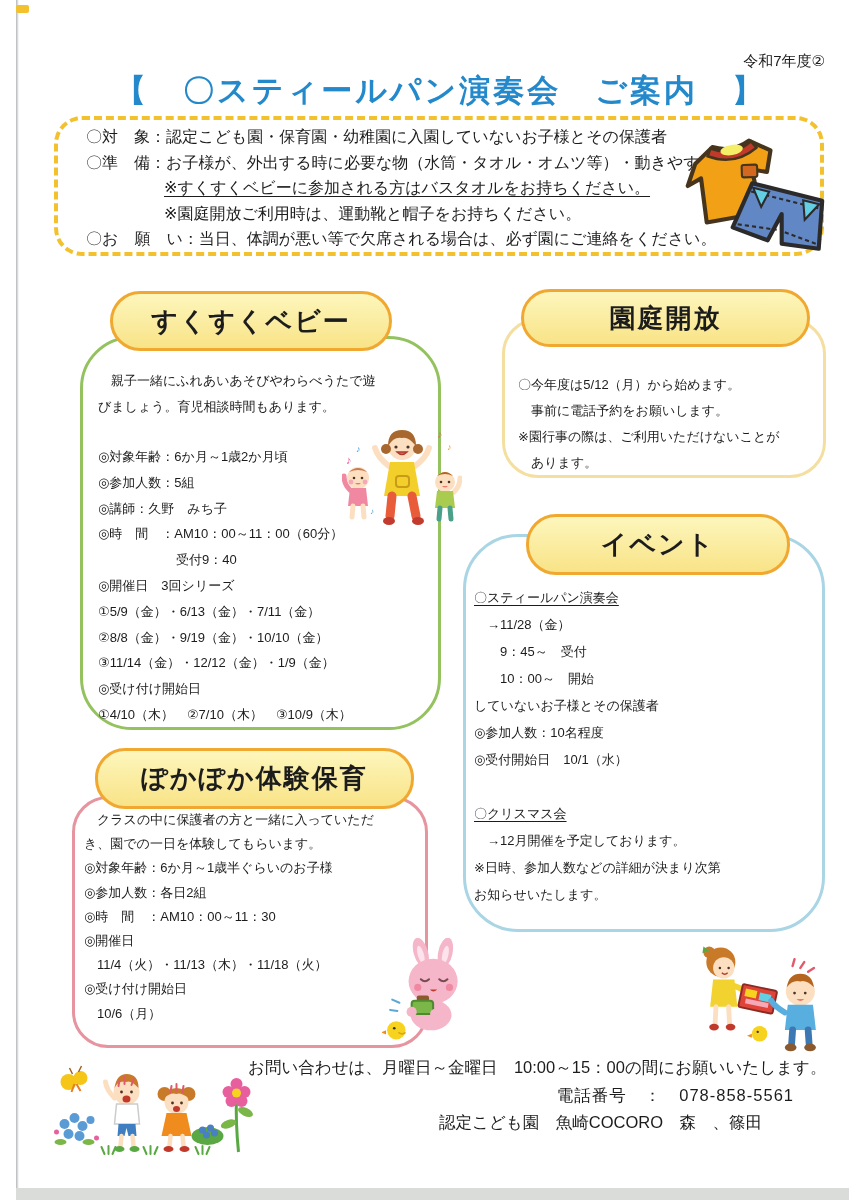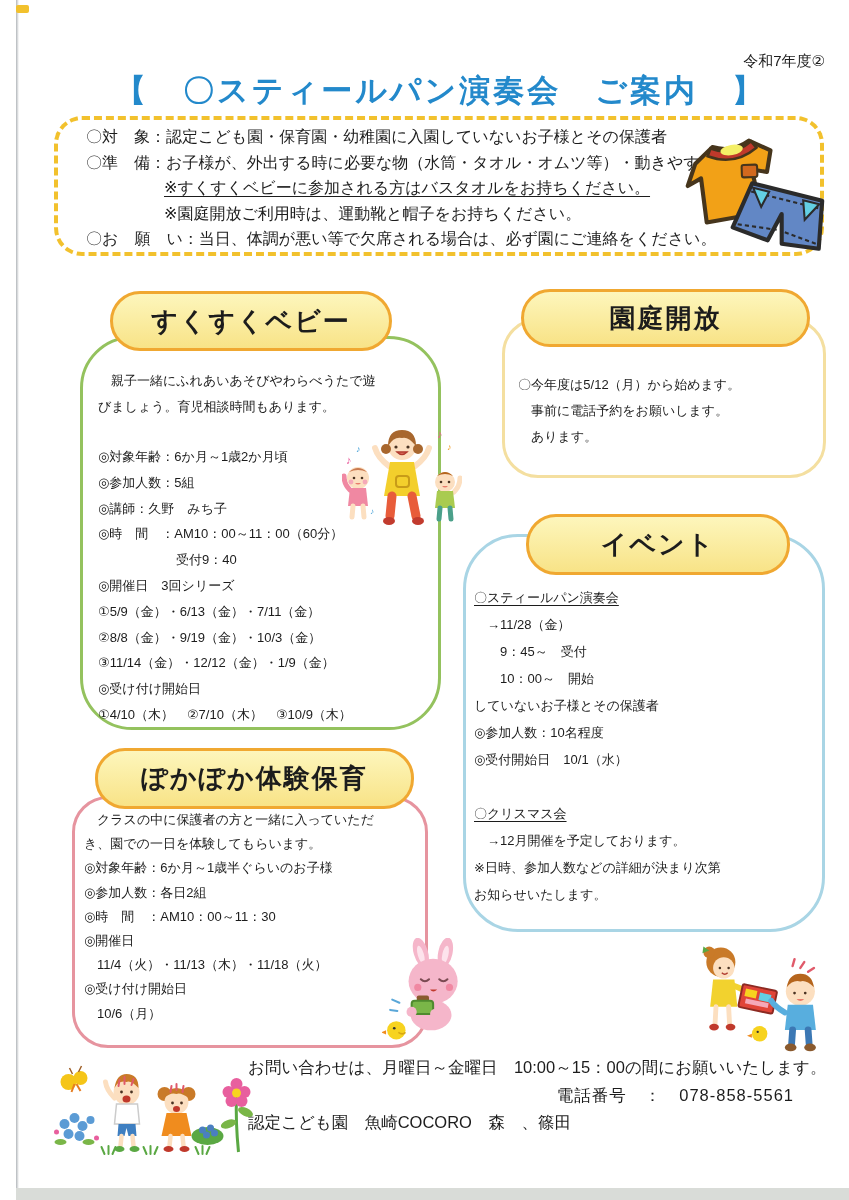--- a/index.html
+++ b/index.html
@@ -37,21 +37,21 @@
     background:linear-gradient(180deg,var(--pill-fill-light,#fdf6bc),var(--pill-fill-dark,#f8e387));
     border:3.5px solid var(--pill-border,#f0a831);border-radius:30px;
     font-size:26px;font-weight:700;letter-spacing:2px;z-index:3;
   }
   .body-text{position:absolute;font-size:13px;line-height:26px;z-index:2;}
   .illus{position:absolute;z-index:4;}
   .gap{height:27px;}
   
   .footer{position:absolute;left:232px;top:1054px;width:576px;font-size:16.5px;line-height:27.5px;}
   .ta-r30{text-align:right;padding-right:30px;letter-spacing:1px;}
-  .ta-r62{text-align:left;padding-right:62px;}
+  .ta-r62{text-align:right;padding-right:62px;}
 </style>
 </head>
 <body>
 
 <div class="page">
 
   <div class="edge-left"></div>
   <div class="edge-bottom"></div>
   <div class="corner-mark"></div>
 
@@ -93,21 +93,21 @@
     <div class="ln">びましょう。育児相談時間もあります。</div>
   </div>
   <div class="body-text" style="left:82px;top:444px;line-height:25.8px;">
     <div class="ln">◎対象年齢：6か月～1歳2か月頃</div>
     <div class="ln">◎参加人数：5組</div>
     <div class="ln">◎講師：久野　みち子</div>
     <div class="ln">◎時　間　：AM10：00～11：00（60分）</div>
     <div class="ln">　　　　　　受付9：40</div>
     <div class="ln">◎開催日　3回シリーズ</div>
     <div class="ln">①5/9（金）・6/13（金）・7/11（金）</div>
-    <div class="ln">②8/8（金）・9/19（金）・10/3（金）</div>
+    <div class="ln">②8/8（金）・9/19（金）・10/10（金）</div>
     <div class="ln">③11/14（金）・12/12（金）・1/9（金）</div>
     <div class="ln">◎受け付け開始日</div>
     <div class="ln">①4/10（木）　②7/10（木）　③10/9（木）</div>
   </div>
 
   <div class="illus" style="left:326px;top:424px;width:120px;height:110px;">
     <svg width="120" height="110" viewBox="0 0 120 110">
       <text x="4" y="40" font-size="11" fill="#e85a9b">♪</text>
       <text x="14" y="28" font-size="9" fill="#4aa3d8">♪</text>
       <text x="95" y="14" font-size="11" fill="#e8638c">♪</text>
@@ -152,20 +152,21 @@
       <path d="M98 84 L97 95" stroke="#4ba08a" stroke-width="5" stroke-linecap="round"></path>
       <path d="M108 84 L109 95" stroke="#4ba08a" stroke-width="5" stroke-linecap="round"></path>
     </svg>
   </div>
 
   <div class="sec-box box-cream" style="left:486px;top:318px;width:324px;height:160px;"></div>
   <div class="pill" style="left:505px;top:289px;width:283px;height:52px;">園庭開放</div>
   <div class="body-text" style="left:502px;top:372px;">
     <div class="ln">〇今年度は5/12（月）から始めます。</div>
     <div class="ln">　事前に電話予約をお願いします。</div>
+    <div class="ln">※園行事の際は、ご利用いただけないことが</div>
     <div class="ln">　あります。</div>
   </div>
 
   <div class="sec-box box-blue" style="left:447px;top:534px;width:362px;height:398px;"></div>
   <div class="pill" style="left:510px;top:514px;width:258px;height:55px;">イベント</div>
   <div class="body-text" style="left:458px;top:584px;line-height:27px;">
     <div class="ln u">〇スティールパン演奏会</div>
     <div class="ln">　→11/28（金）</div>
     <div class="ln">　　9：45～　受付</div>
     <div class="ln">　　10：00～　開始</div>

